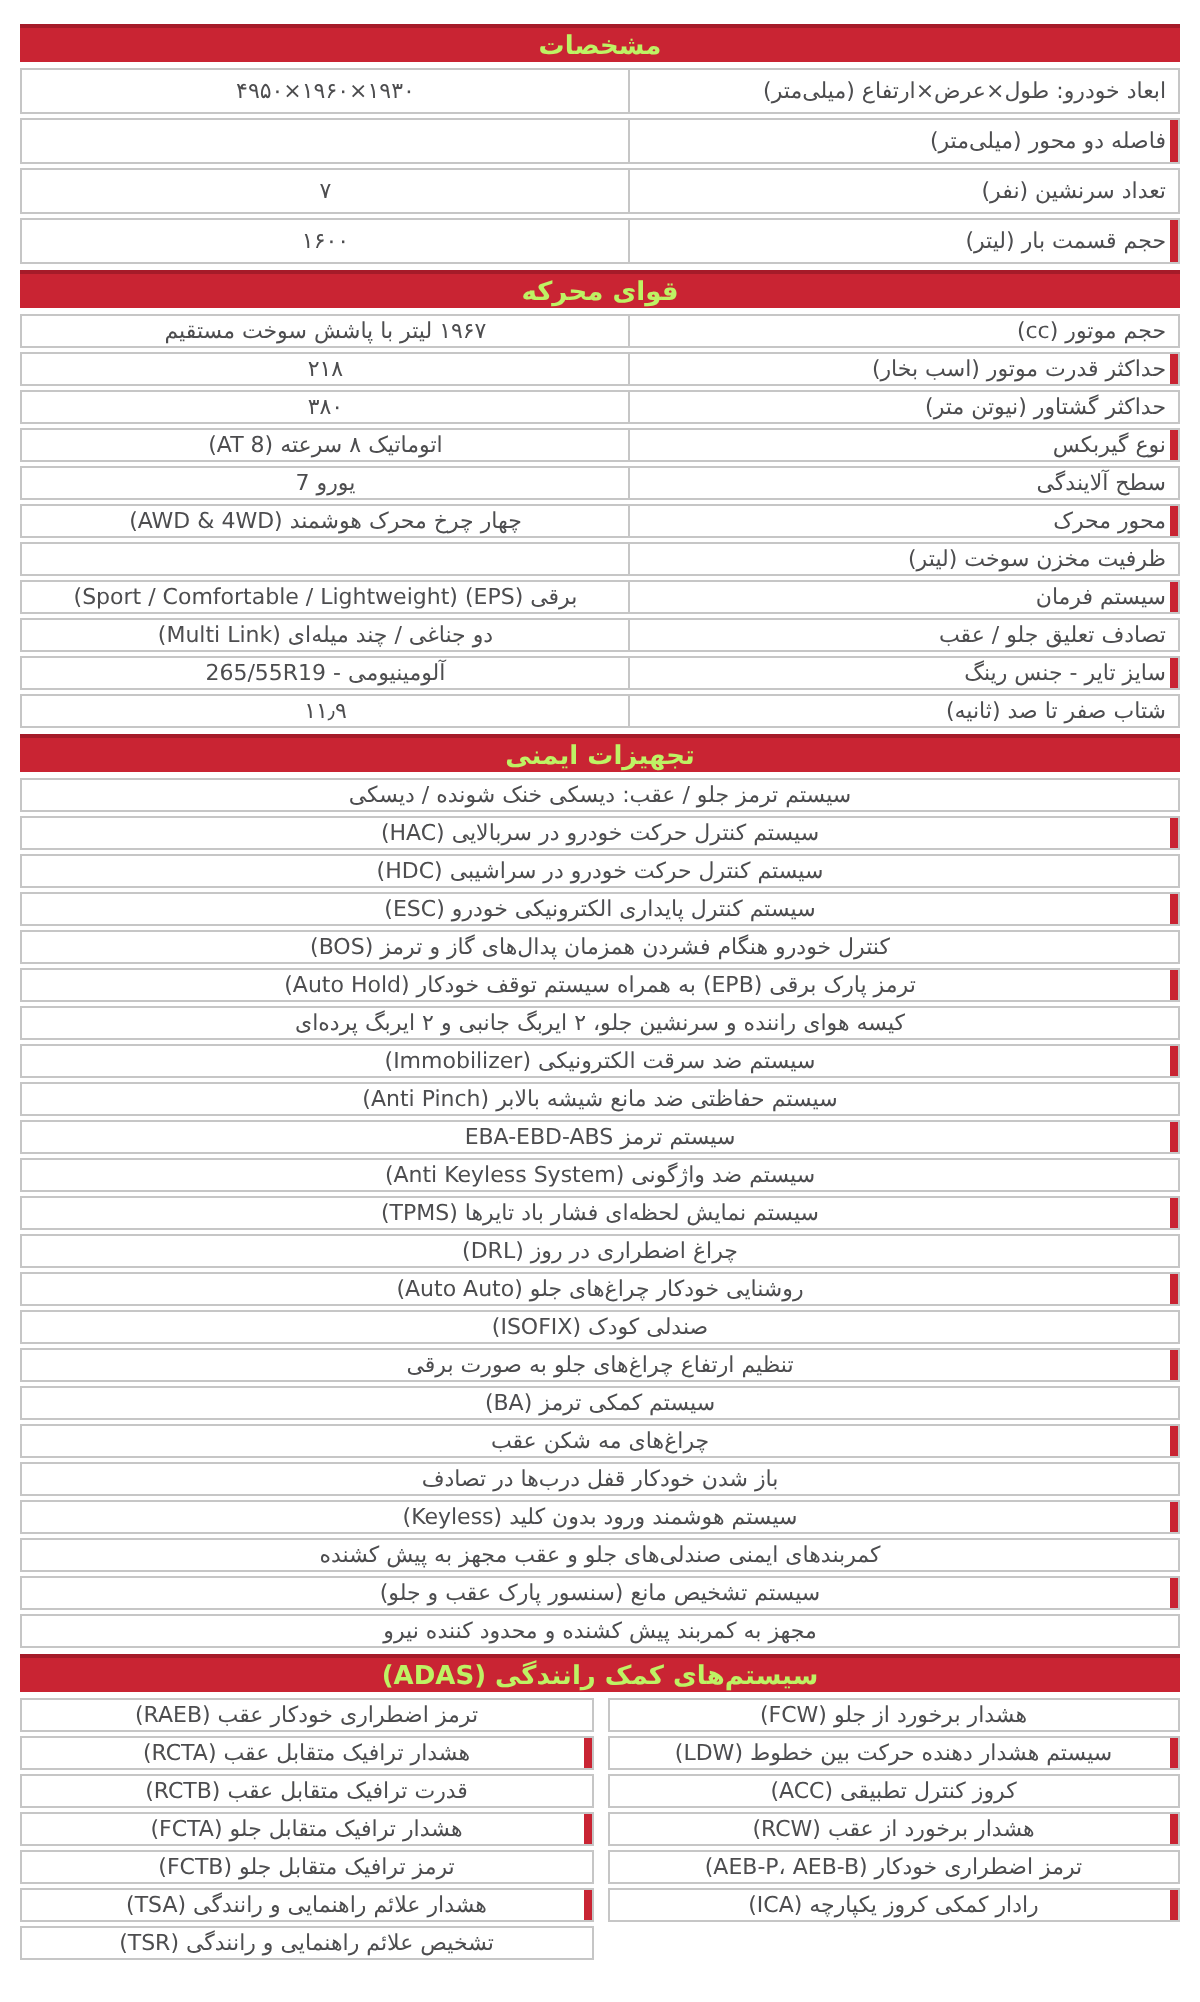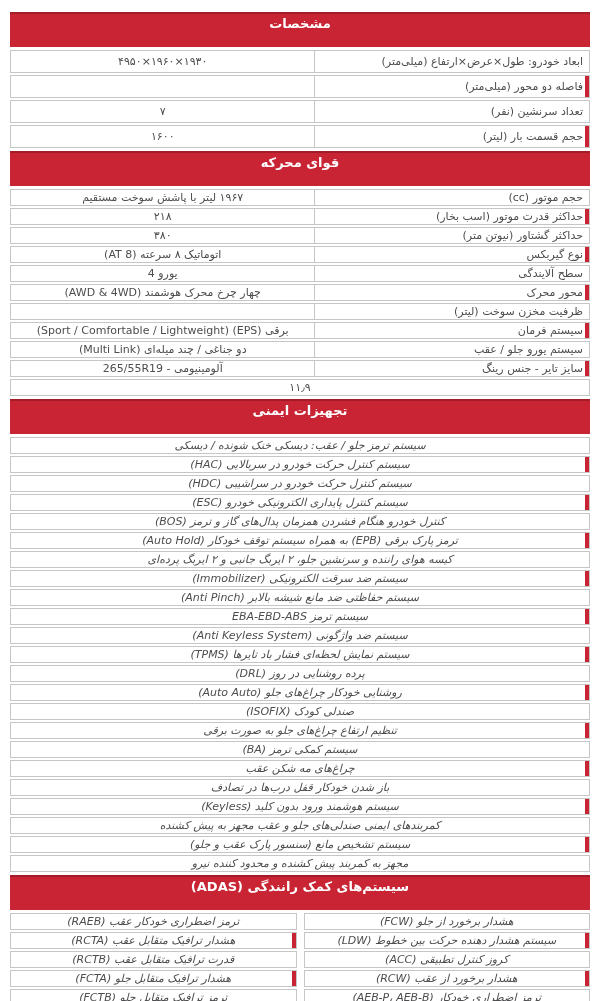--- a/index.html
+++ b/index.html
@@ -5,22 +5,22 @@
   html,body{margin:0;padding:0;}
   body{
     width:600px;height:1001px;box-sizing:border-box;
     background:#ffffff;padding:12px 10px 0;
     font-family:"DejaVu Sans", sans-serif;
     color:#4d4d4f;
     direction:rtl;
   }
   section{margin-bottom:3px;}
   .sec-h{
-    height:35px;line-height:23px;box-sizing:border-box;
-    background:#c92433;color:#ffffff;
+    height:19px;line-height:23px;box-sizing:border-box;
+    background:#c92433;color:#bef264;
     text-align:center;font-size:13px;font-weight:bold;
     box-shadow:inset 0 2px 0 rgba(60,0,10,.25);
     margin-bottom:3px;
   }
   .row{
     position:relative;display:flex;align-items:stretch;
     border:1px solid #c6c6c6;background:#fff;
     height:15px;line-height:14px;box-sizing:content-box;
     margin-bottom:2px;font-size:11px;overflow:hidden;
   }
@@ -32,21 +32,21 @@
   }
   
   .tall .row{height:21px;line-height:20px;}
   .cell{display:flex;align-items:center;min-width:0;}
   .label{
     width:47.5%;box-sizing:border-box;padding:0 6px 0 4px;
     border-inline-end:1px solid #c6c6c6;
     justify-content:flex-start;white-space:nowrap;
   }
   .value{flex:1;justify-content:center;text-align:center;white-space:nowrap;}
-  .list-cell{flex:1;justify-content:center;text-align:left;white-space:nowrap;padding:0 8px;font-style:italic;}
+  .list-cell{flex:1;justify-content:center;text-align:left;white-space:nowrap;padding:0 8px;}
   .adas-cols{display:flex;gap:7px;}
   .adas-col{flex:1;min-width:0;}
 </style>
 </head>
 <body>
 
 <section>
   <header class="sec-h">مشخصات</header>
   <div class="rows-kv tall">
       <div class="row">
@@ -81,42 +81,43 @@
       <div class="row">
         <div class="cell label">حداکثر گشتاور (نیوتن متر)</div>
         <div class="cell value">۳۸۰</div>
       </div>
       <div class="row">
         <div class="cell label">نوع گیربکس</div>
         <div class="cell value">اتوماتیک ۸ سرعته (8 AT)</div>
       </div>
       <div class="row">
         <div class="cell label">سطح آلایندگی</div>
-        <div class="cell value">یورو 4</div>
+        <div class="cell value">یورو 7</div>
       </div>
       <div class="row">
         <div class="cell label">محور محرک</div>
         <div class="cell value">چهار چرخ محرک هوشمند (AWD &amp; 4WD)</div>
       </div>
       <div class="row">
         <div class="cell label">ظرفیت مخزن سوخت (لیتر)</div>
       </div>
       <div class="row">
         <div class="cell label">سیستم فرمان</div>
         <div class="cell value">برقی (EPS) (Sport / Comfortable / Lightweight)</div>
       </div>
       <div class="row">
-        <div class="cell label">سیستم یورو جلو / عقب</div>
+        <div class="cell label">تصادف تعلیق جلو / عقب</div>
         <div class="cell value">دو جناغی / چند میله‌ای (Multi Link)</div>
       </div>
       <div class="row">
         <div class="cell label">سایز تایر - جنس رینگ</div>
         <div class="cell value" dir="ltr">265/55R19 - آلومینیومی</div>
       </div>
       <div class="row">
+        <div class="cell label">شتاب صفر تا صد (ثانیه)</div>
         <div class="cell value">۱۱٫۹</div>
       </div>
     </div>
 </section>
 
 <section>
   <header class="sec-h">تجهیزات ایمنی</header>
   <div class="rows-list">
       <div class="row">
         <div class="cell list-cell">سیستم ترمز جلو / عقب: دیسکی خنک شونده / دیسکی</div>
@@ -148,21 +149,21 @@
       <div class="row">
         <div class="cell list-cell">سیستم ترمز EBA-EBD-ABS</div>
       </div>
       <div class="row">
         <div class="cell list-cell">سیستم ضد واژگونی (Anti Keyless System)</div>
       </div>
       <div class="row">
         <div class="cell list-cell">سیستم نمایش لحظه‌ای فشار باد تایرها (TPMS)</div>
       </div>
       <div class="row">
-        <div class="cell list-cell">پرده روشنایی در روز (DRL)</div>
+        <div class="cell list-cell">چراغ اضطراری در روز (DRL)</div>
       </div>
       <div class="row">
         <div class="cell list-cell">روشنایی خودکار چراغ‌های جلو (Auto Auto)</div>
       </div>
       <div class="row">
         <div class="cell list-cell">صندلی کودک (ISOFIX)</div>
       </div>
       <div class="row">
         <div class="cell list-cell">تنظیم ارتفاع چراغ‌های جلو به صورت برقی</div>
       </div>

